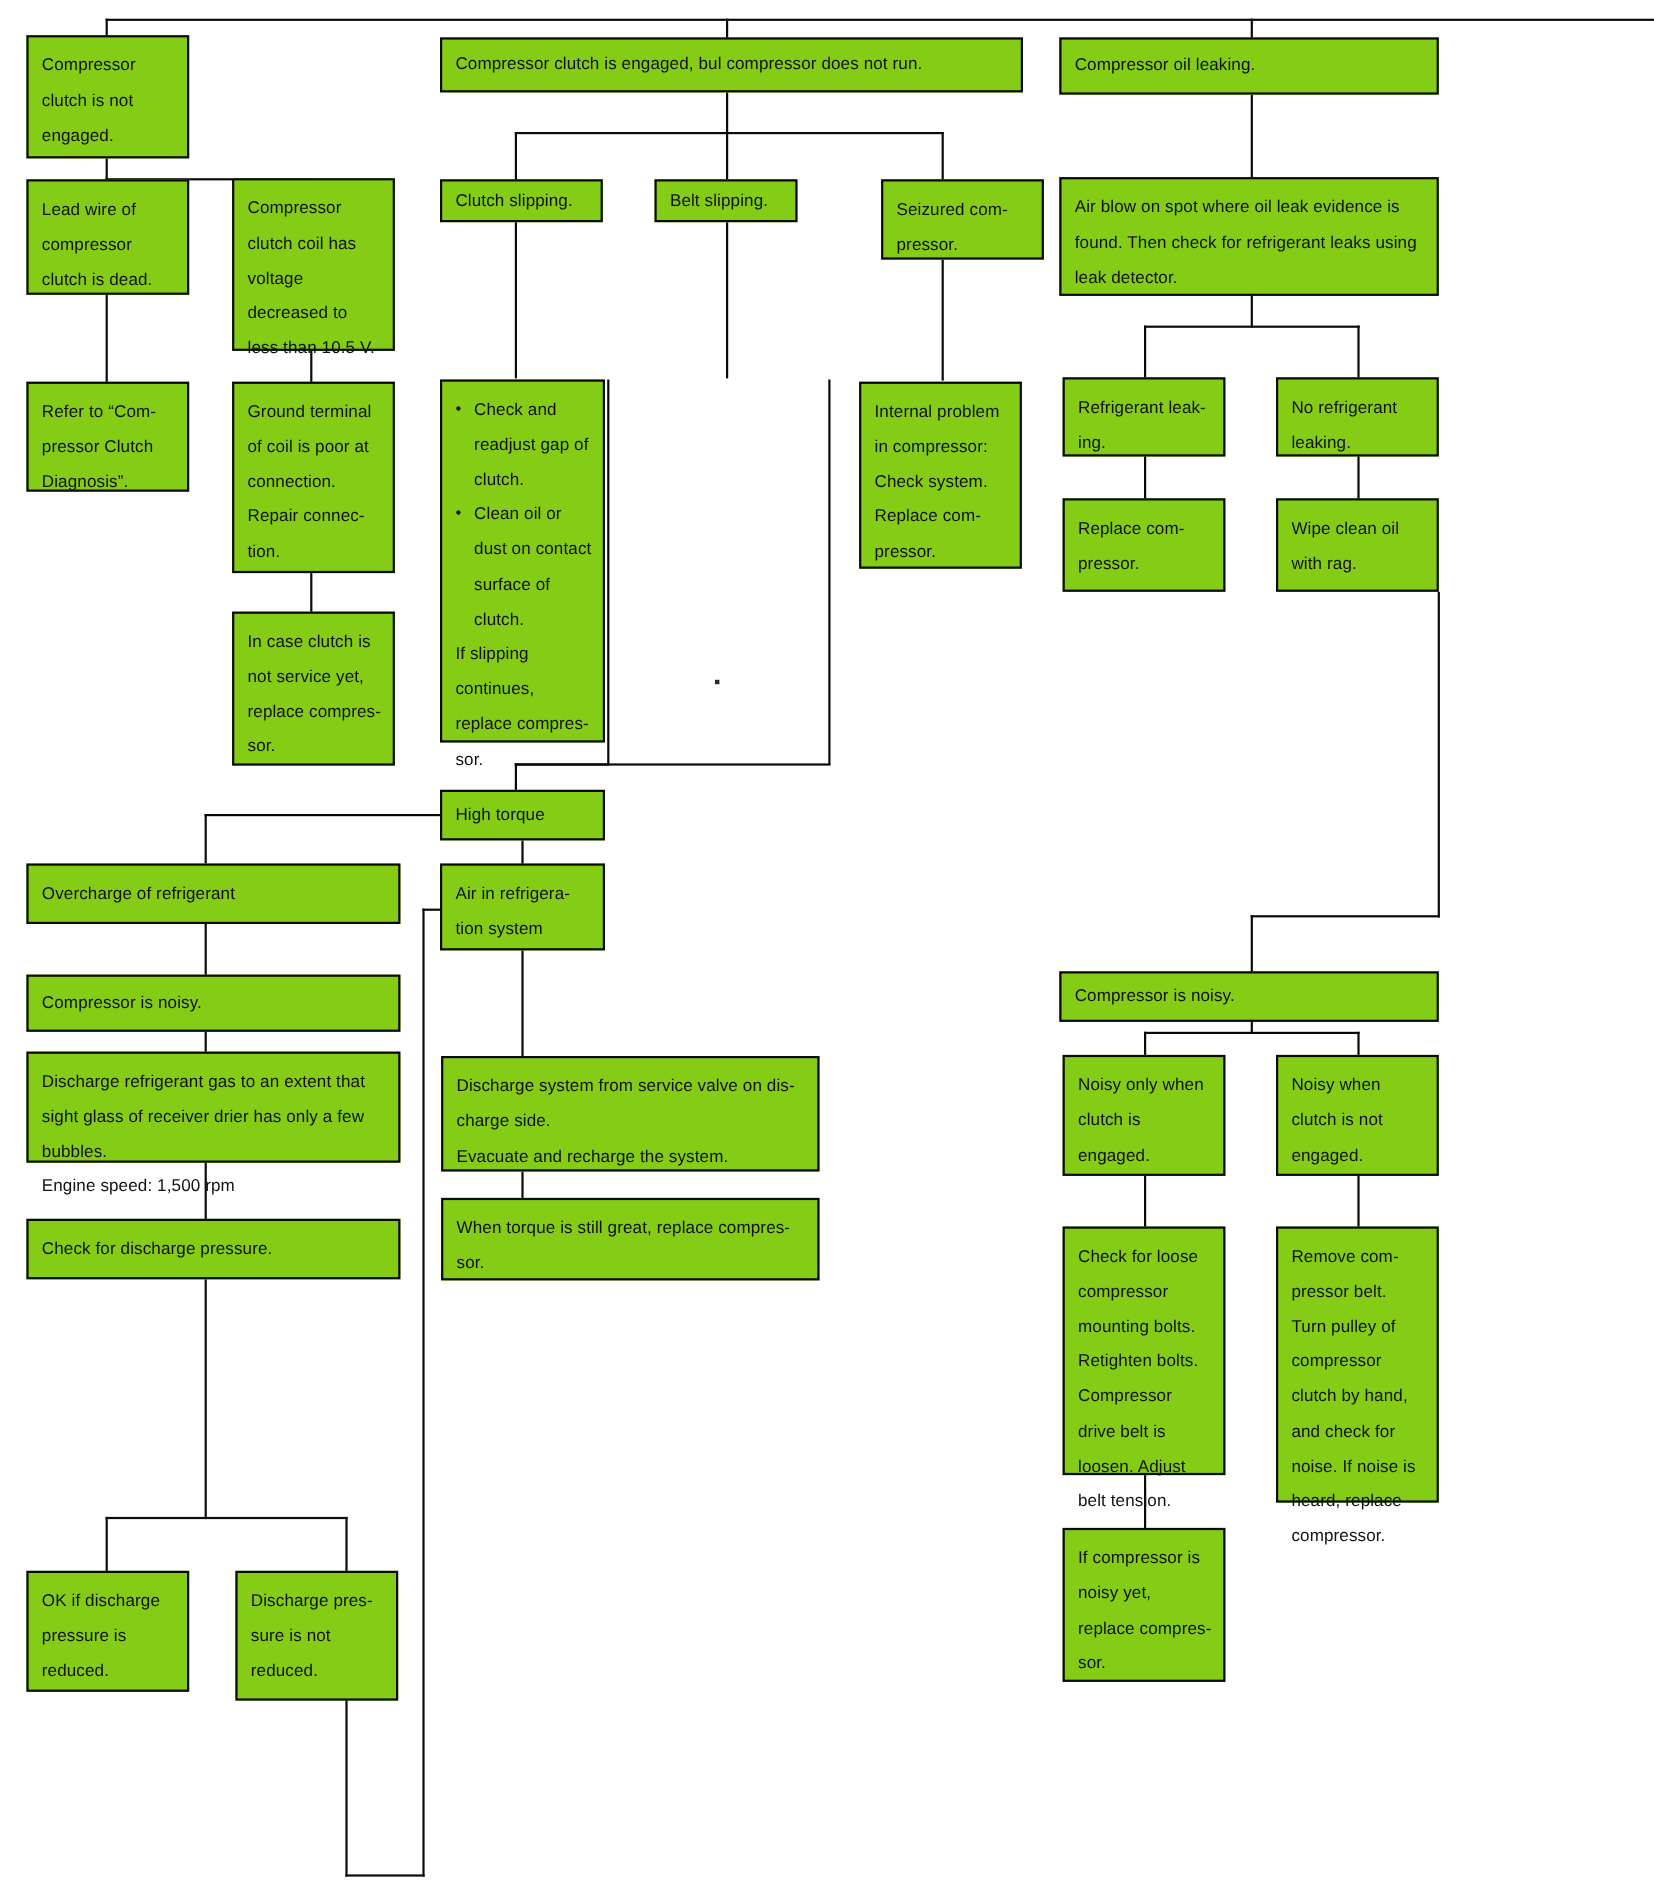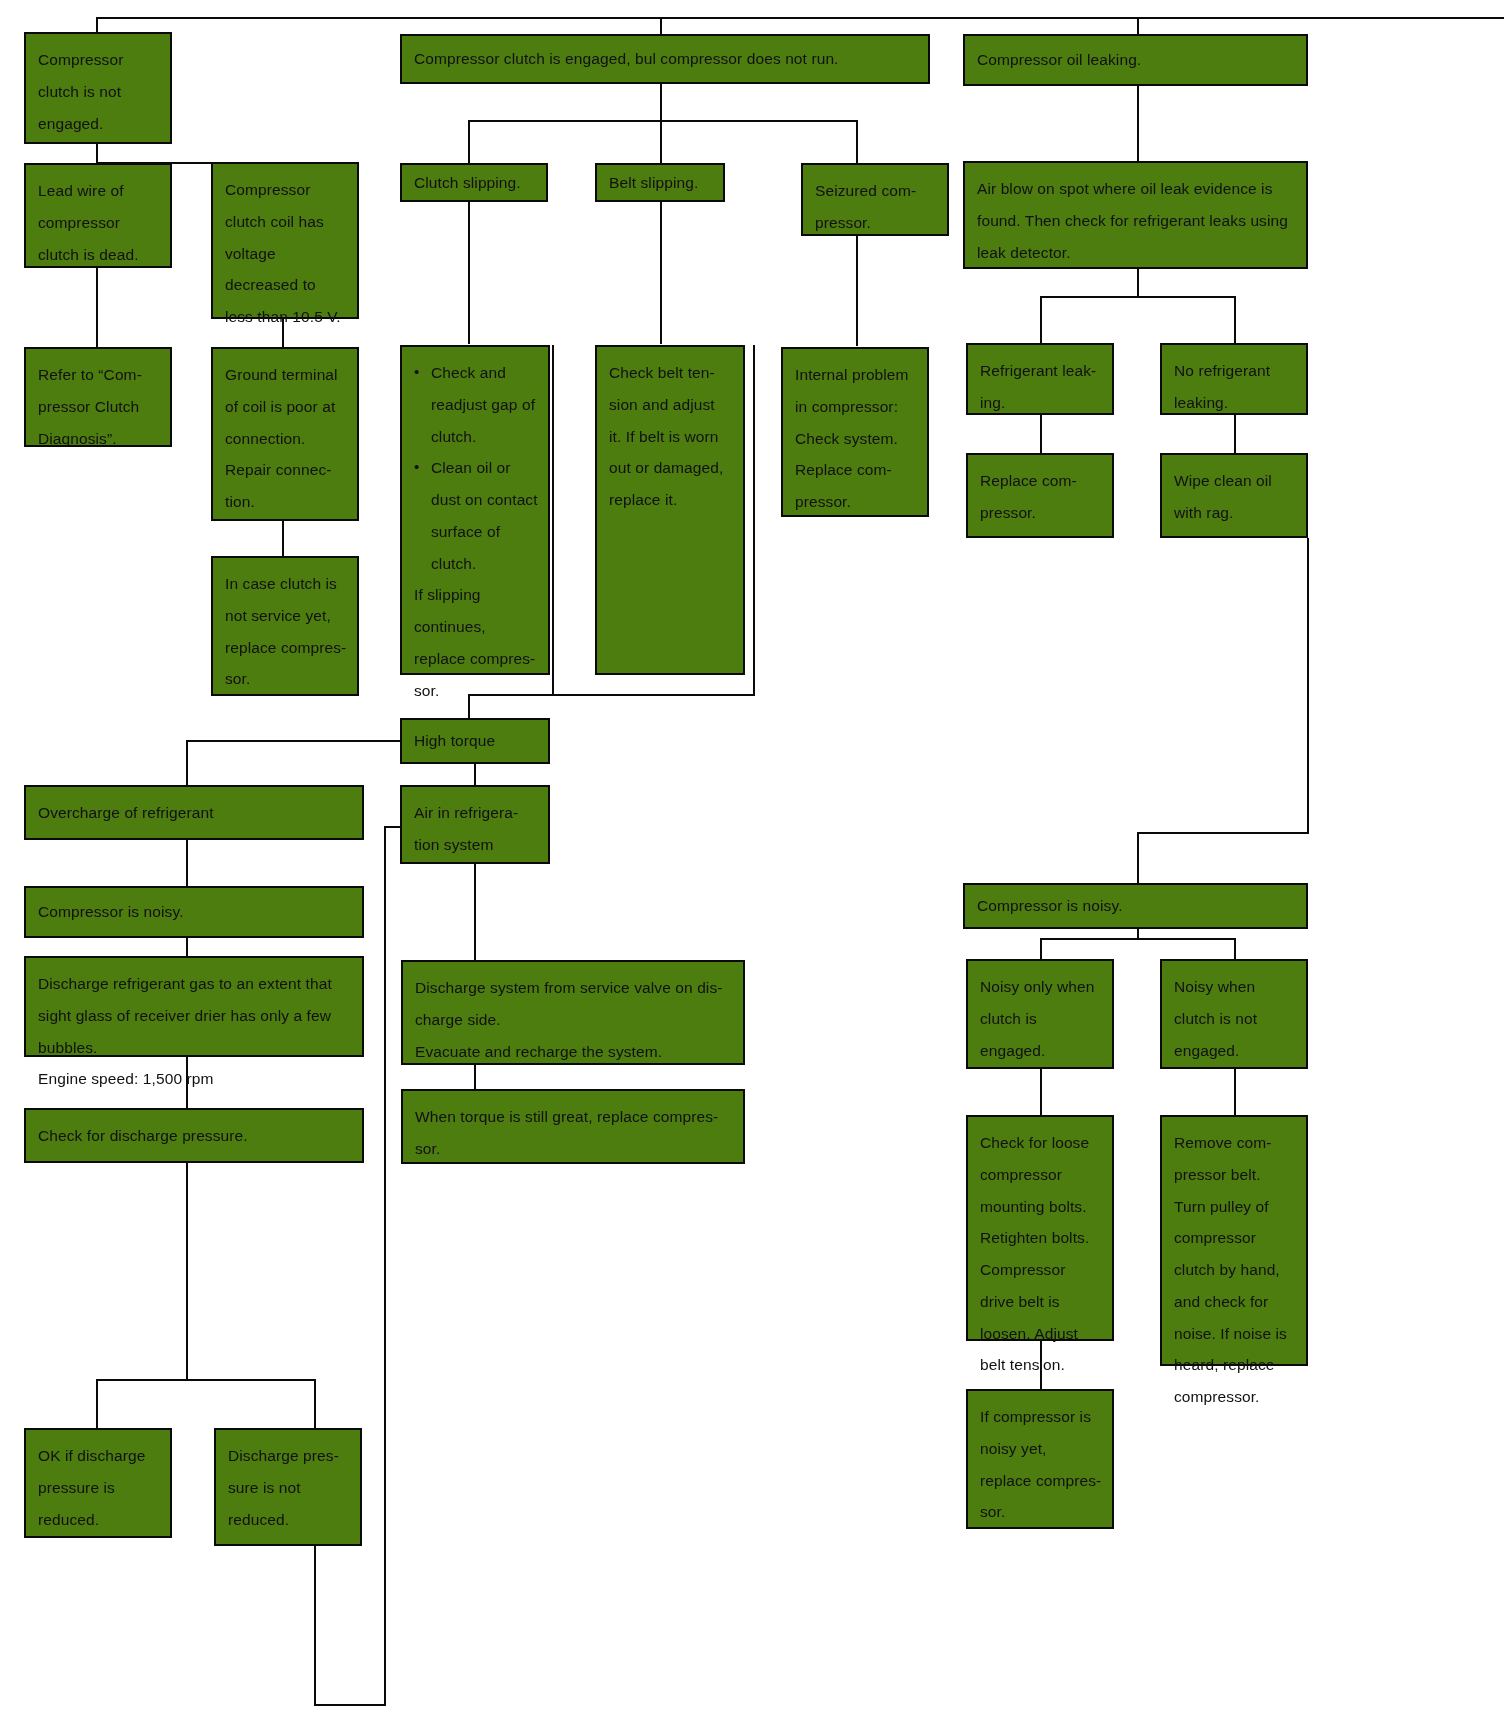--- a/index.html
+++ b/index.html
@@ -14,21 +14,21 @@
     position: relative;
     width: 1504px;
     height: 1728px;
     background: #ffffff;
     overflow: hidden;
   }
   .node {
     position: absolute;
     box-sizing: border-box;
     border: 2px solid #0a0a0a;
-    background: #4d7c0f;
+    background: #84cc16;
     padding: 10px 12px;
     font-size: 15.5px;
     line-height: 2.05;
     color: #111111;
     letter-spacing: 0.1px;
     z-index: 5;
   }
   .node.pad-sm { padding: 8px 12px; }
   .node .ln { display: block; white-space: nowrap; }
   .node .bullet {
@@ -208,27 +208,20 @@
       <span class="cont">dust on contact</span>
       <span class="cont">surface of</span>
       <span class="cont">clutch.</span>
     </span>
     <span class="ln">If slipping</span>
     <span class="ln">continues,</span>
     <span class="ln">replace compres-</span>
     <span class="ln">sor.</span>
   </div>
 
-  <div class="node" style="left:595px; top:345px; width:150px; height:330px;">
-    <span class="ln">Check belt ten-</span>
-    <span class="ln">sion and adjust</span>
-    <span class="ln">it. If belt is worn</span>
-    <span class="ln">out or damaged,</span>
-    <span class="ln">replace it.</span>
-  </div>
 
   <div class="node" style="left:781px; top:347px; width:148px; height:170px;">
     <span class="ln">Internal problem</span>
     <span class="ln">in compressor:</span>
     <span class="ln">Check system.</span>
     <span class="ln">Replace com-</span>
     <span class="ln">pressor.</span>
   </div>
 
   <div class="node pad-sm" style="left:963px; top:34px; width:345px; height:52px; display:flex; align-items:center;">

